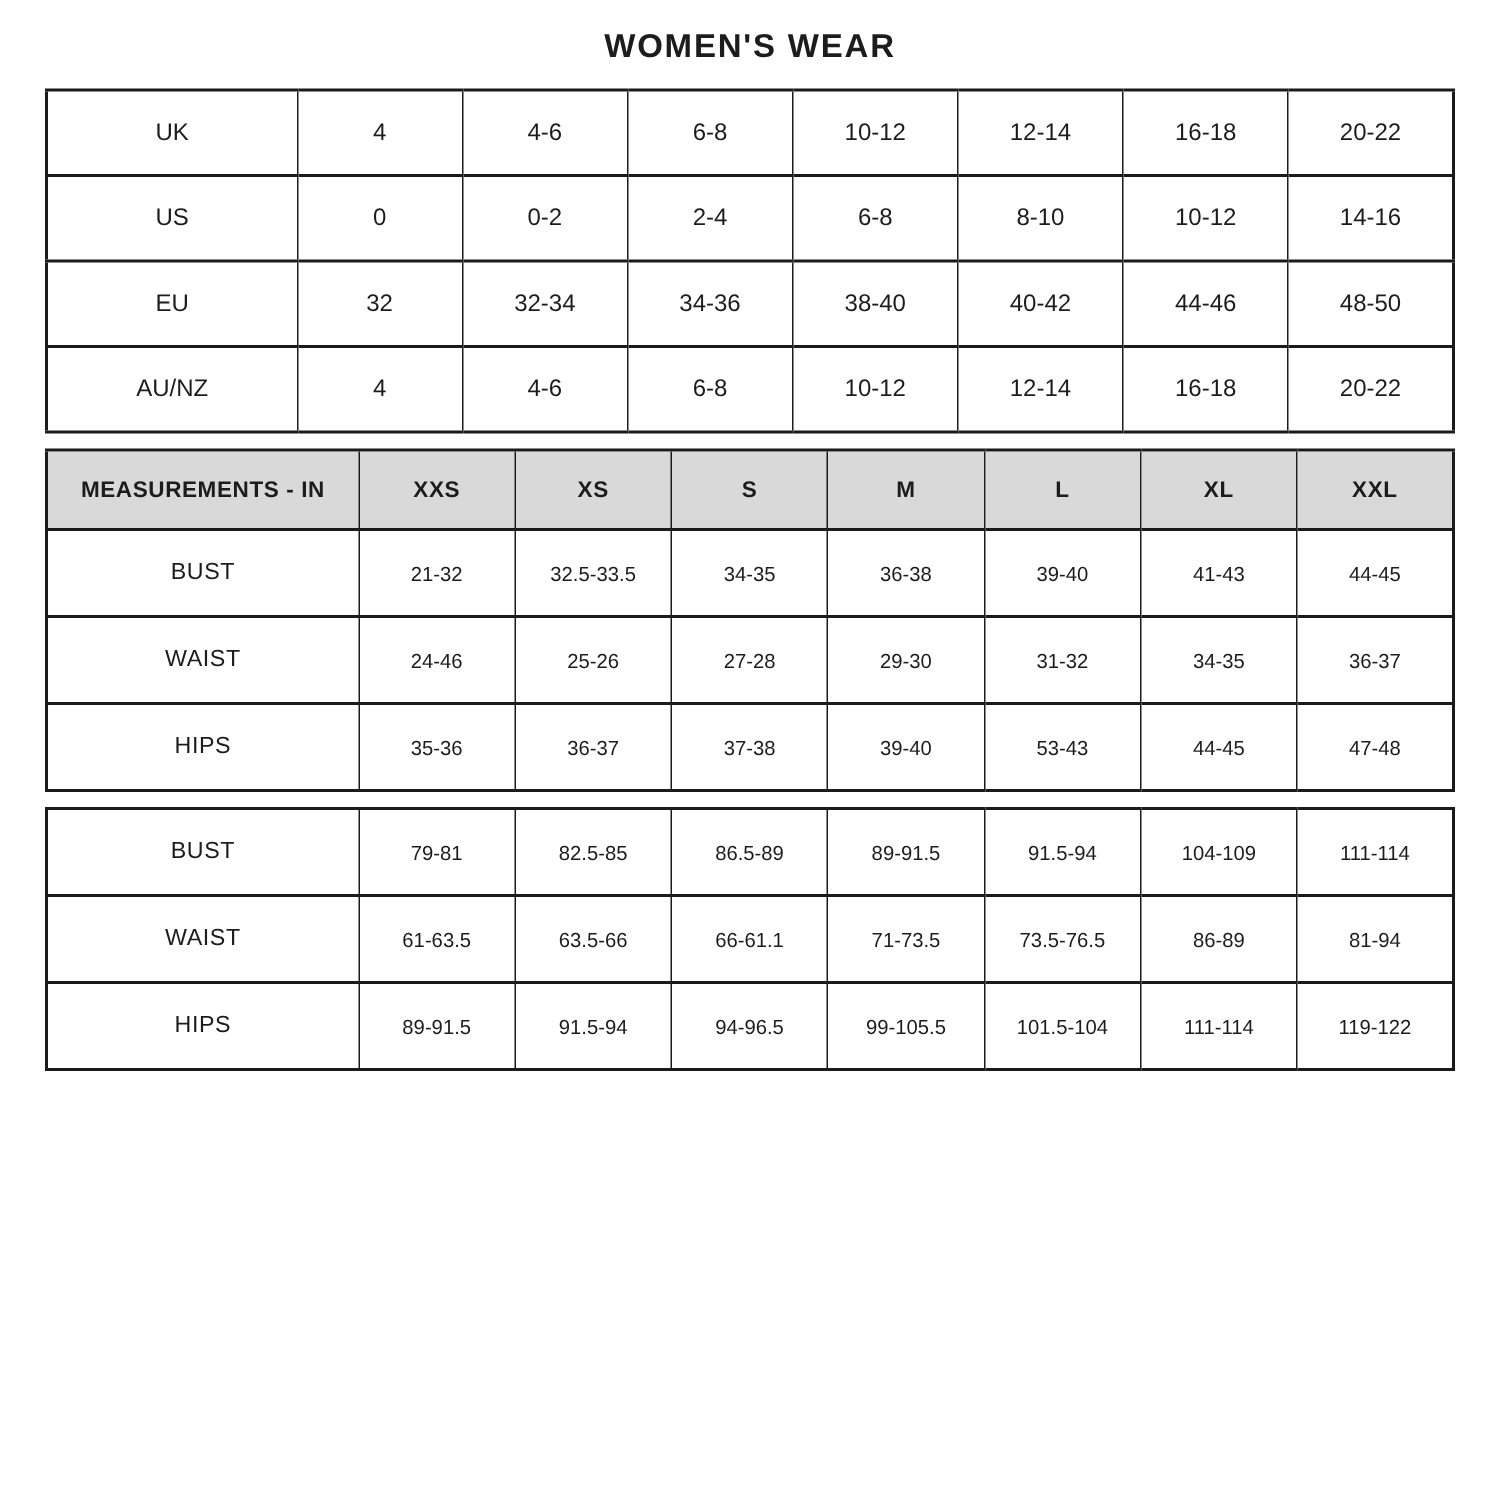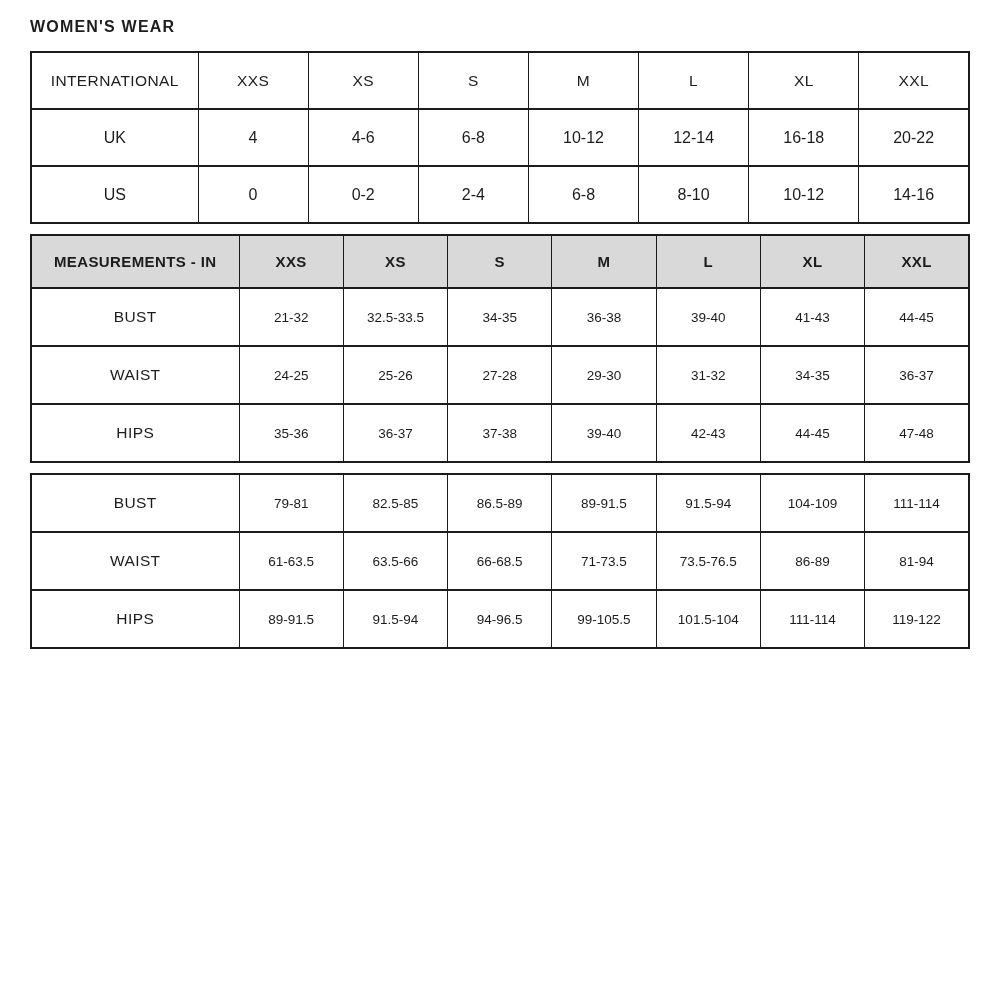--- a/index.html
+++ b/index.html
@@ -8,22 +8,22 @@
     --text:#1c1c1c;
     --bg:#ffffff;
   }
   html,body{margin:0;padding:0;}
   body{
     width:1000px;height:1000px;background:var(--bg);
     font-family:"Liberation Sans", sans-serif;color:var(--text);
   }
   .page{padding:12px 30px 0;}
   .title{
-    margin:6px 0 15px;text-align:left;
-    font-size:16px;font-weight:700;letter-spacing:1.2px;
+    margin:6px 0 15px;text-align:center;
+    font-size:22px;font-weight:700;letter-spacing:1.2px;
   }
   table{
     width:940px;border-collapse:collapse;table-layout:fixed;
     border:2.5px solid var(--border);margin:0 0 10px;
   }
   td{
     border:1.5px solid var(--border);
     border-top-width:2px;border-bottom-width:2px;
     text-align:center;vertical-align:middle;padding:0;
     overflow:hidden;white-space:nowrap;
@@ -54,49 +54,59 @@
       <col class="labelcol">
         <col>
         <col>
         <col>
         <col>
         <col>
         <col>
         <col>
     </colgroup>
     <tbody>
-        <tr class="headrow">
-          <td>INTERNATIONAL</td>
-          <td>XXS</td>
-          <td>XS</td>
-          <td>S</td>
-          <td>M</td>
-          <td>L</td>
-          <td>XL</td>
-          <td>XXL</td>
-        </tr>
         <tr class="datarow">
           <td class="rowlabel">UK</td>
           <td>4</td>
           <td>4-6</td>
           <td>6-8</td>
           <td>10-12</td>
           <td>12-14</td>
           <td>16-18</td>
           <td>20-22</td>
         </tr>
         <tr class="datarow">
           <td class="rowlabel">US</td>
           <td>0</td>
           <td>0-2</td>
           <td>2-4</td>
           <td>6-8</td>
           <td>8-10</td>
           <td>10-12</td>
           <td>14-16</td>
+        </tr>
+        <tr class="datarow">
+          <td class="rowlabel">EU</td>
+          <td>32</td>
+          <td>32-34</td>
+          <td>34-36</td>
+          <td>38-40</td>
+          <td>40-42</td>
+          <td>44-46</td>
+          <td>48-50</td>
+        </tr>
+        <tr class="datarow">
+          <td class="rowlabel">AU/NZ</td>
+          <td>4</td>
+          <td>4-6</td>
+          <td>6-8</td>
+          <td>10-12</td>
+          <td>12-14</td>
+          <td>16-18</td>
+          <td>20-22</td>
         </tr>
       </tbody>
   </table>
 
   <table class="meas">
     <colgroup>
       <col class="labelcol">
         <col>
         <col>
         <col>
@@ -121,35 +131,35 @@
           <td>21-32</td>
           <td>32.5-33.5</td>
           <td>34-35</td>
           <td>36-38</td>
           <td>39-40</td>
           <td>41-43</td>
           <td>44-45</td>
         </tr>
         <tr class="datarow">
           <td class="rowlabel">WAIST</td>
-          <td>24-25</td>
+          <td>24-46</td>
           <td>25-26</td>
           <td>27-28</td>
           <td>29-30</td>
           <td>31-32</td>
           <td>34-35</td>
           <td>36-37</td>
         </tr>
         <tr class="datarow">
           <td class="rowlabel">HIPS</td>
           <td>35-36</td>
           <td>36-37</td>
           <td>37-38</td>
           <td>39-40</td>
-          <td>42-43</td>
+          <td>53-43</td>
           <td>44-45</td>
           <td>47-48</td>
         </tr>
       </tbody>
   </table>
 
   <table class="meas">
     <colgroup>
       <col class="labelcol">
         <col>
@@ -168,21 +178,21 @@
           <td>86.5-89</td>
           <td>89-91.5</td>
           <td>91.5-94</td>
           <td>104-109</td>
           <td>111-114</td>
         </tr>
         <tr class="datarow">
           <td class="rowlabel">WAIST</td>
           <td>61-63.5</td>
           <td>63.5-66</td>
-          <td>66-68.5</td>
+          <td>66-61.1</td>
           <td>71-73.5</td>
           <td>73.5-76.5</td>
           <td>86-89</td>
           <td>81-94</td>
         </tr>
         <tr class="datarow">
           <td class="rowlabel">HIPS</td>
           <td>89-91.5</td>
           <td>91.5-94</td>
           <td>94-96.5</td>

